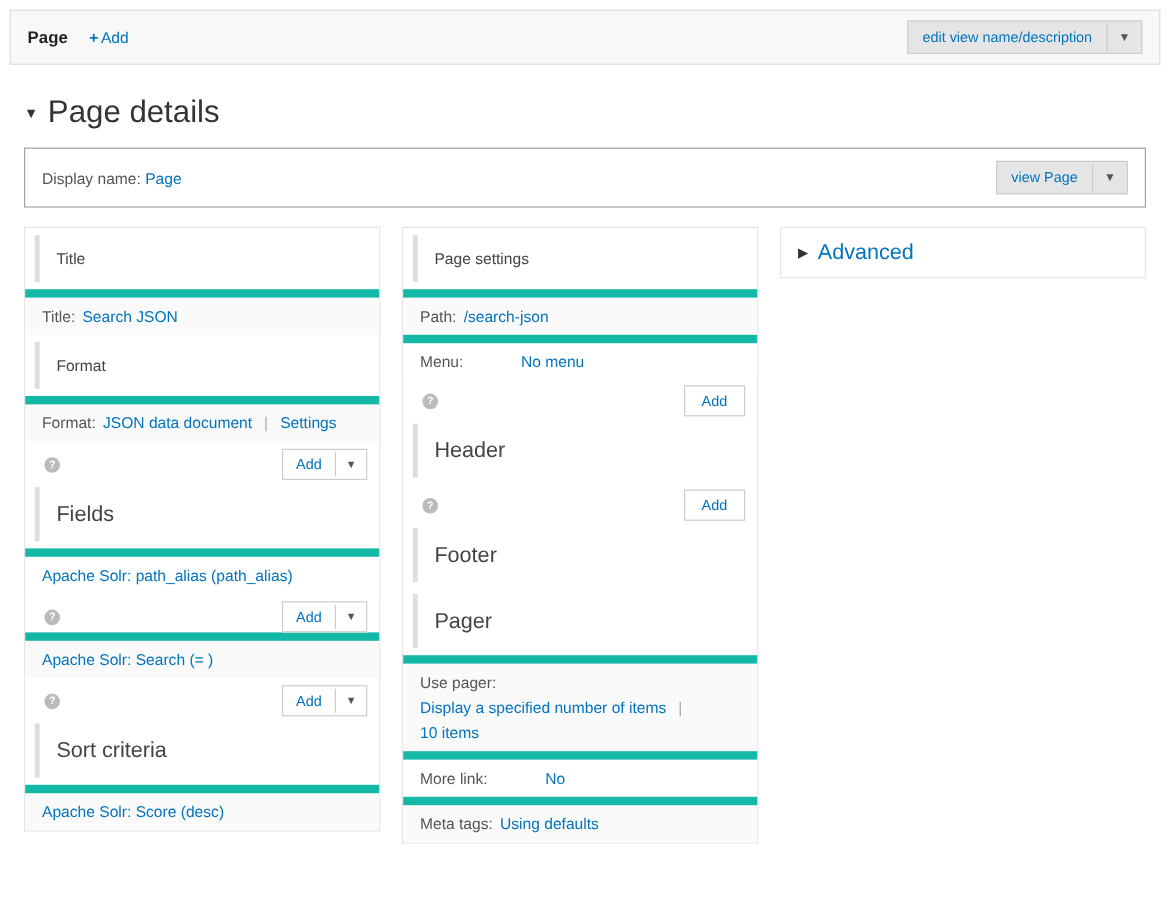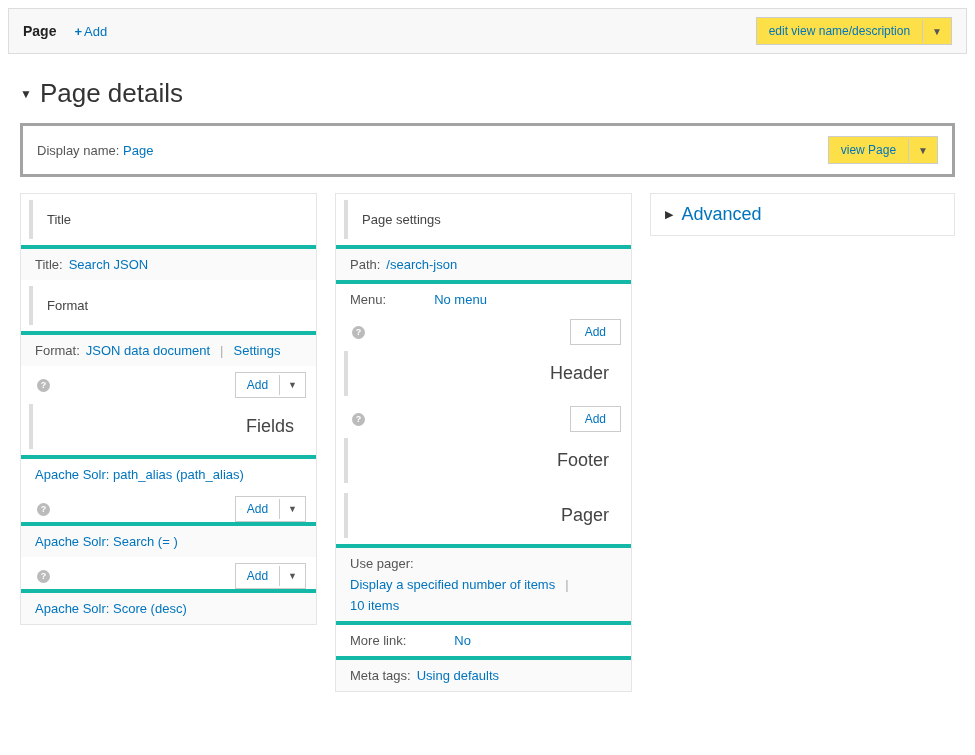--- a/index.html
+++ b/index.html
@@ -5,41 +5,41 @@
 * { box-sizing: border-box; margin: 0; padding: 0; }
 body { font-family: "Helvetica Neue", Helvetica, Arial, sans-serif; font-size: 13px; color: #333; background: #fff; width: 975px; }
 a { color: #0074bd; text-decoration: none; cursor: pointer; }
 
 .top-bar { display: flex; justify-content: space-between; align-items: center; padding: 8px 14px; border: 1px solid #ddd; background: #f8f8f8; margin: 8px 8px 0 8px; }
 .top-left { display: flex; align-items: center; gap: 18px; }
 .tab-page { font-size: 14px; font-weight: 600; color: #222; }
 .add-link { color: #0074bd; font-size: 13px; display: flex; align-items: center; gap: 2px; }
 .plus-icon { color: #0074bd; font-weight: bold; }
 
-.btn { display: inline-flex; align-items: center; border: 1px solid #ccc; background: #fde047; color: #0074bd; font-size: 12px; cursor: pointer; text-align: center; }
+.btn { display: inline-flex; align-items: center; border: 1px solid #ccc; background: #e5e5e5; color: #0074bd; font-size: 12px; cursor: pointer; text-align: center; }
 .btn-text { padding: 6px 12px; }
 .btn-caret { padding: 6px 9px; border-left: 1px solid #ccc; font-size: 10px; color: #555; }
 
 .main { padding: 12px 20px; }
 
 .page-details-header { font-size: 26px; font-weight: 300; color: #333; margin: 12px 0 14px 0; display: flex; align-items: center; gap: 8px; }
 .caret-down { font-size: 12px; color: #333; }
 
-.display-name-row { border: 3px solid #a3a3a3; background: #fff; padding: 10px 14px; display: flex; justify-content: space-between; align-items: center; margin-bottom: 16px; }
+.display-name-row { border: 1px solid #a3a3a3; background: #fff; padding: 10px 14px; display: flex; justify-content: space-between; align-items: center; margin-bottom: 16px; }
 .display-name-label { color: #555; }
 
 .columns { display: flex; gap: 18px; align-items: flex-start; }
 .col { border: 1px solid #e5e5e5; }
 .col-left, .col-mid { flex: 0 0 297px; }
 .col-right { flex: 1; }
 
 .section-heading { font-size: 13px; font-weight: 300; color: #444; padding: 12px 14px 12px 14px; border-left: 4px solid #ddd; margin: 6px 8px; }
-.section-heading.sub { font-size: 18px; text-align: right; }
+.section-heading.sub { font-size: 18px; }
 
-.row { padding: 8px 14px; border-top: 4px solid #14b8a6; background: #fafafa; display: flex; flex-wrap: wrap; gap: 6px; align-items: center; }
+.row { padding: 8px 14px; border-top: 7px solid #14b8a6; background: #fafafa; display: flex; flex-wrap: wrap; gap: 6px; align-items: center; }
 .row.light { background: #fff; gap: 48px; }
 .row .label { color: #555; }
 .pipe { color: #aaa; margin: 0 4px; }
 
 .help-icon { display: inline-block; width: 13px; height: 13px; border-radius: 50%; background: #bbb; color: #fff; font-size: 9px; line-height: 13px; text-align: center; font-weight: bold; margin: 0 0 0 8px; }
 
 .add-btn-row { display: flex; justify-content: space-between; align-items: center; padding: 6px 10px 0 8px; }
 
 .advanced-box { border: 1px solid #e5e5e5; padding: 10px 14px; display: flex; align-items: center; gap: 8px; }
 .caret-right { font-size: 11px; color: #333; }
@@ -127,20 +127,21 @@
         <a>Apache Solr: Search (= )</a>
       </div>
 
       <div class="add-btn-row">
         <span class="help-icon">?</span>
         <div class="small-add-btn">
           <span class="btn-text">Add</span>
           <span class="btn-caret">▼</span>
         </div>
       </div>
+      <div class="section-heading sub">Sort criteria</div>
       <div class="row">
         <a>Apache Solr: Score (desc)</a>
       </div>
     </div>
 
     <div class="col col-mid">
       <div class="section-heading">Page settings</div>
       <div class="row">
         <span class="label">Path:</span>
         <a>/search-json</a>

